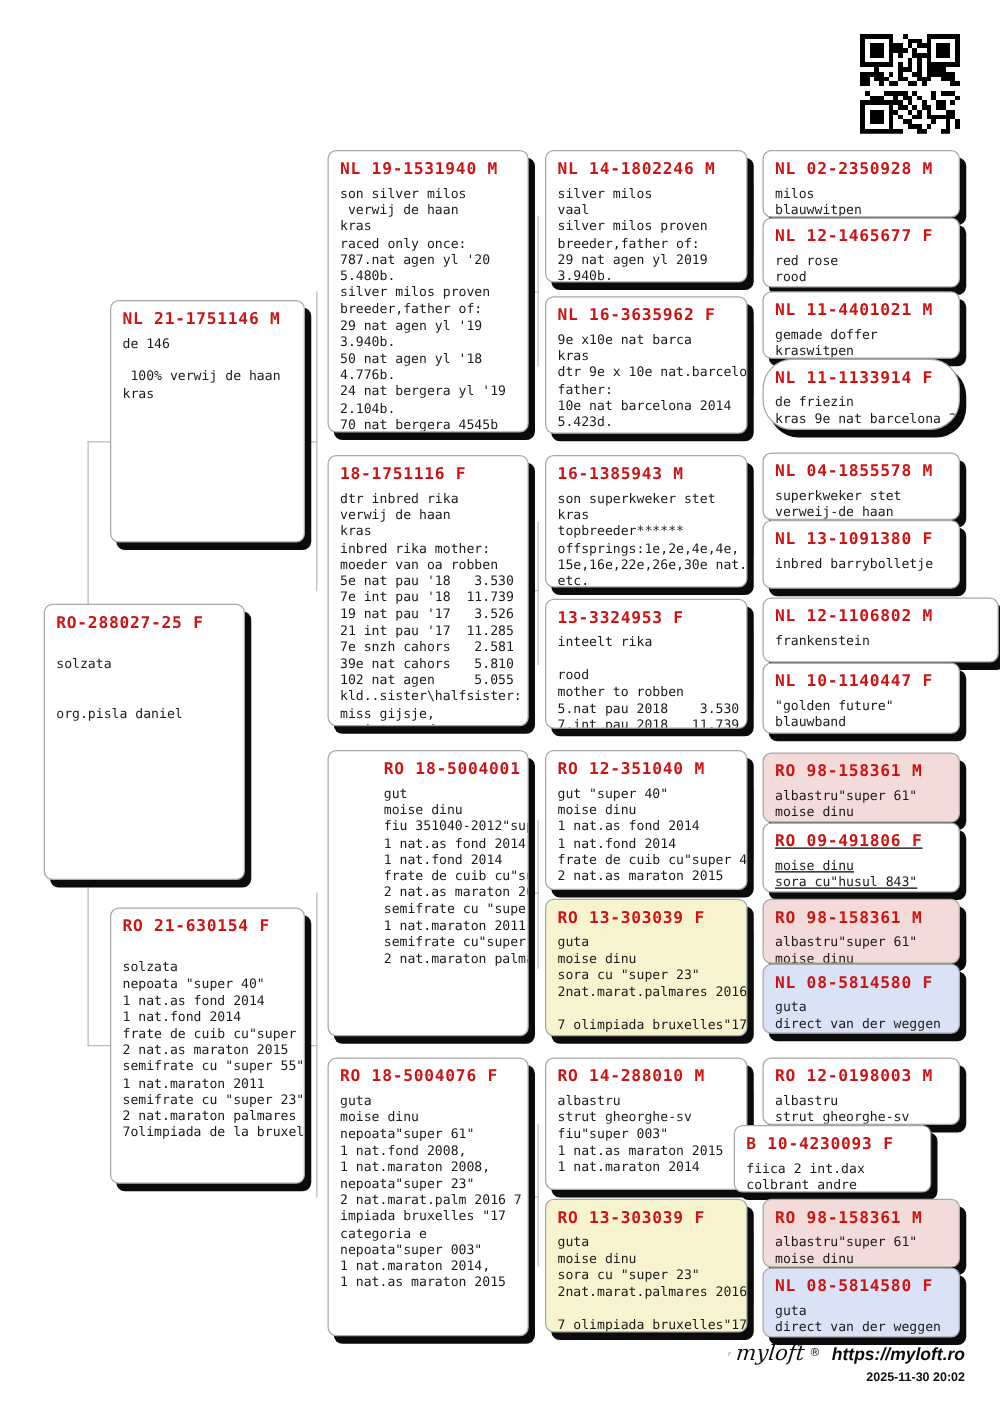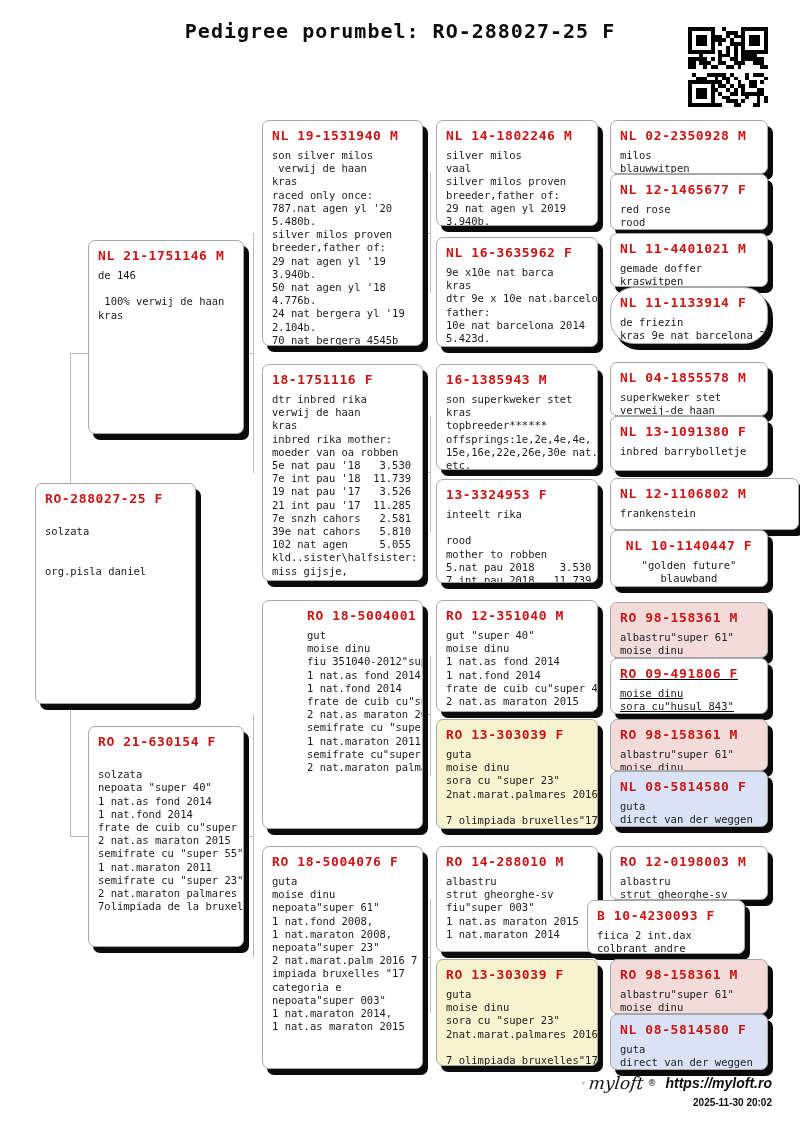--- a/index.html
+++ b/index.html
@@ -24,21 +24,20 @@
   .brandrow{display:flex;align-items:center;justify-content:flex-end;gap:4px;}
   .brandname{font:italic 17px "DejaVu Serif",serif;color:#111;transform:skewX(-6deg);}
   .brandreg{font:9px "DejaVu Sans",sans-serif;vertical-align:super;color:#111;}
   .brandurl{font:bold italic 14px "Liberation Sans",sans-serif;color:#0c0c0c;margin-left:5px;}
   .branddate{font:bold 10px "Liberation Sans",sans-serif;color:#0c0c0c;text-align:right;margin-top:1px;}
 </style>
 </head>
 <body>
 
 <div id="page">
-  <div class="title">Pedigree porumbel: RO-288027-25 F</div>
   <svg id="qr" class="qr" viewBox="0 0 21 21" shape-rendering="crispEdges">
       <rect x="0" y="0" width="1" height="1" fill="#000"></rect>
       <rect x="1" y="0" width="1" height="1" fill="#000"></rect>
       <rect x="2" y="0" width="1" height="1" fill="#000"></rect>
       <rect x="3" y="0" width="1" height="1" fill="#000"></rect>
       <rect x="4" y="0" width="1" height="1" fill="#000"></rect>
       <rect x="5" y="0" width="1" height="1" fill="#000"></rect>
       <rect x="6" y="0" width="1" height="1" fill="#000"></rect>
       <rect x="9" y="0" width="1" height="1" fill="#000"></rect>
       <rect x="14" y="0" width="1" height="1" fill="#000"></rect>
@@ -492,21 +491,21 @@
         <div class="ln">verweij-de haan</div>
       </div>
       <div class="box" style="left: 610px; top: 416px; width: 158px; height: 55px;">
         <div class="ring">NL 13-1091380 F</div>
         <div class="ln">inbred barrybolletje</div>
       </div>
       <div class="box" style="left: 610px; top: 478px; width: 189px; height: 52px;">
         <div class="ring">NL 12-1106802 M</div>
         <div class="ln">frankenstein</div>
       </div>
-      <div class="box" style="left: 610px; top: 530px; width: 158px; height: 57px; text-align: center;">
+      <div class="box" style="left: 610px; top: 530px; width: 158px; height: 57px;">
         <div class="ring">NL 10-1140447 F</div>
         <div class="ln">"golden future"</div>
         <div class="ln">blauwband</div>
       </div>
       <div class="box bg-pink" style="left: 610px; top: 602px; width: 158px; height: 56px;">
         <div class="ring">RO 98-158361 M</div>
         <div class="ln">albastru"super 61"</div>
         <div class="ln">moise dinu</div>
         <div class="ln">1 nat.fond 2008</div>
       </div>

